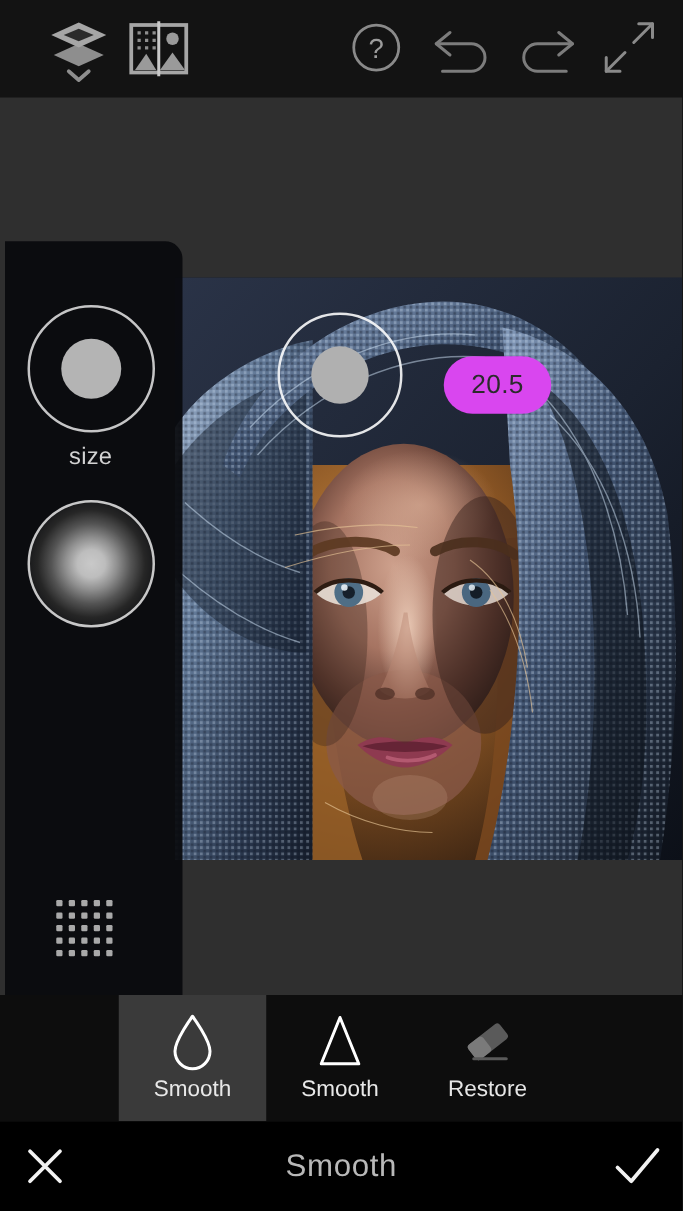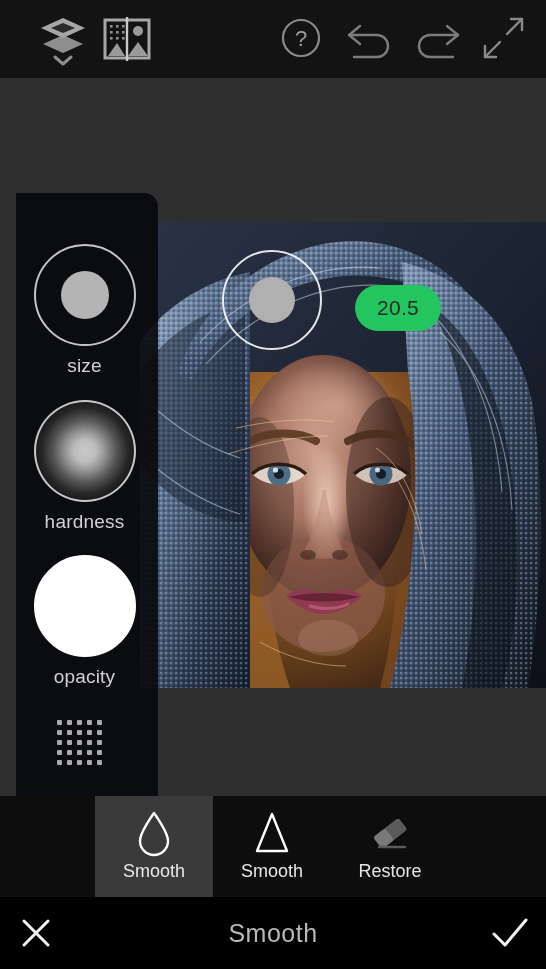--- a/index.html
+++ b/index.html
@@ -83,34 +83,34 @@
     border-radius: 50%;
     background: #b0b0b0;
   }
 
   
   .value-badge {
     position: absolute;
     left: 355px; top: 207px;
     width: 86px; height: 46px;
     border-radius: 23px;
-    background: #22c55e;
+    background: #d946ef;
     display: flex;
     align-items: center;
     justify-content: center;
     color: #2b2b2b;
     font-size: 21px;
     letter-spacing: 0.3px;
     z-index: 30;
   }
 
   
   .brush-panel {
     position: absolute;
-    left: 16px; top: 115px;
+    left: 4px; top: 115px;
     width: 142px;
     height: 633px;
     background: rgba(9,10,13,0.93);
     border-radius: 0 14px 14px 0;
     z-index: 30;
   }
   .ctrl {
     position: absolute;
     left: 0;
     width: 137px;
@@ -440,27 +440,22 @@
 
     <div class="brush-panel">
 
       <div class="ctrl ctrl-size">
         <div class="ctrl-circle c-size"></div>
         <div class="ctrl-label">size</div>
       </div>
 
       <div class="ctrl ctrl-hardness">
         <div class="ctrl-circle c-hardness"></div>
-        <div class="ctrl-label">hardness</div>
       </div>
 
-      <div class="ctrl ctrl-opacity">
-        <div class="ctrl-circle c-opacity"></div>
-        <div class="ctrl-label">opacity</div>
-      </div>
 
       <div class="dotgrid">
         <i></i>
           <i></i>
           <i></i>
           <i></i>
           <i></i>
         <i></i>
           <i></i>
           <i></i>

